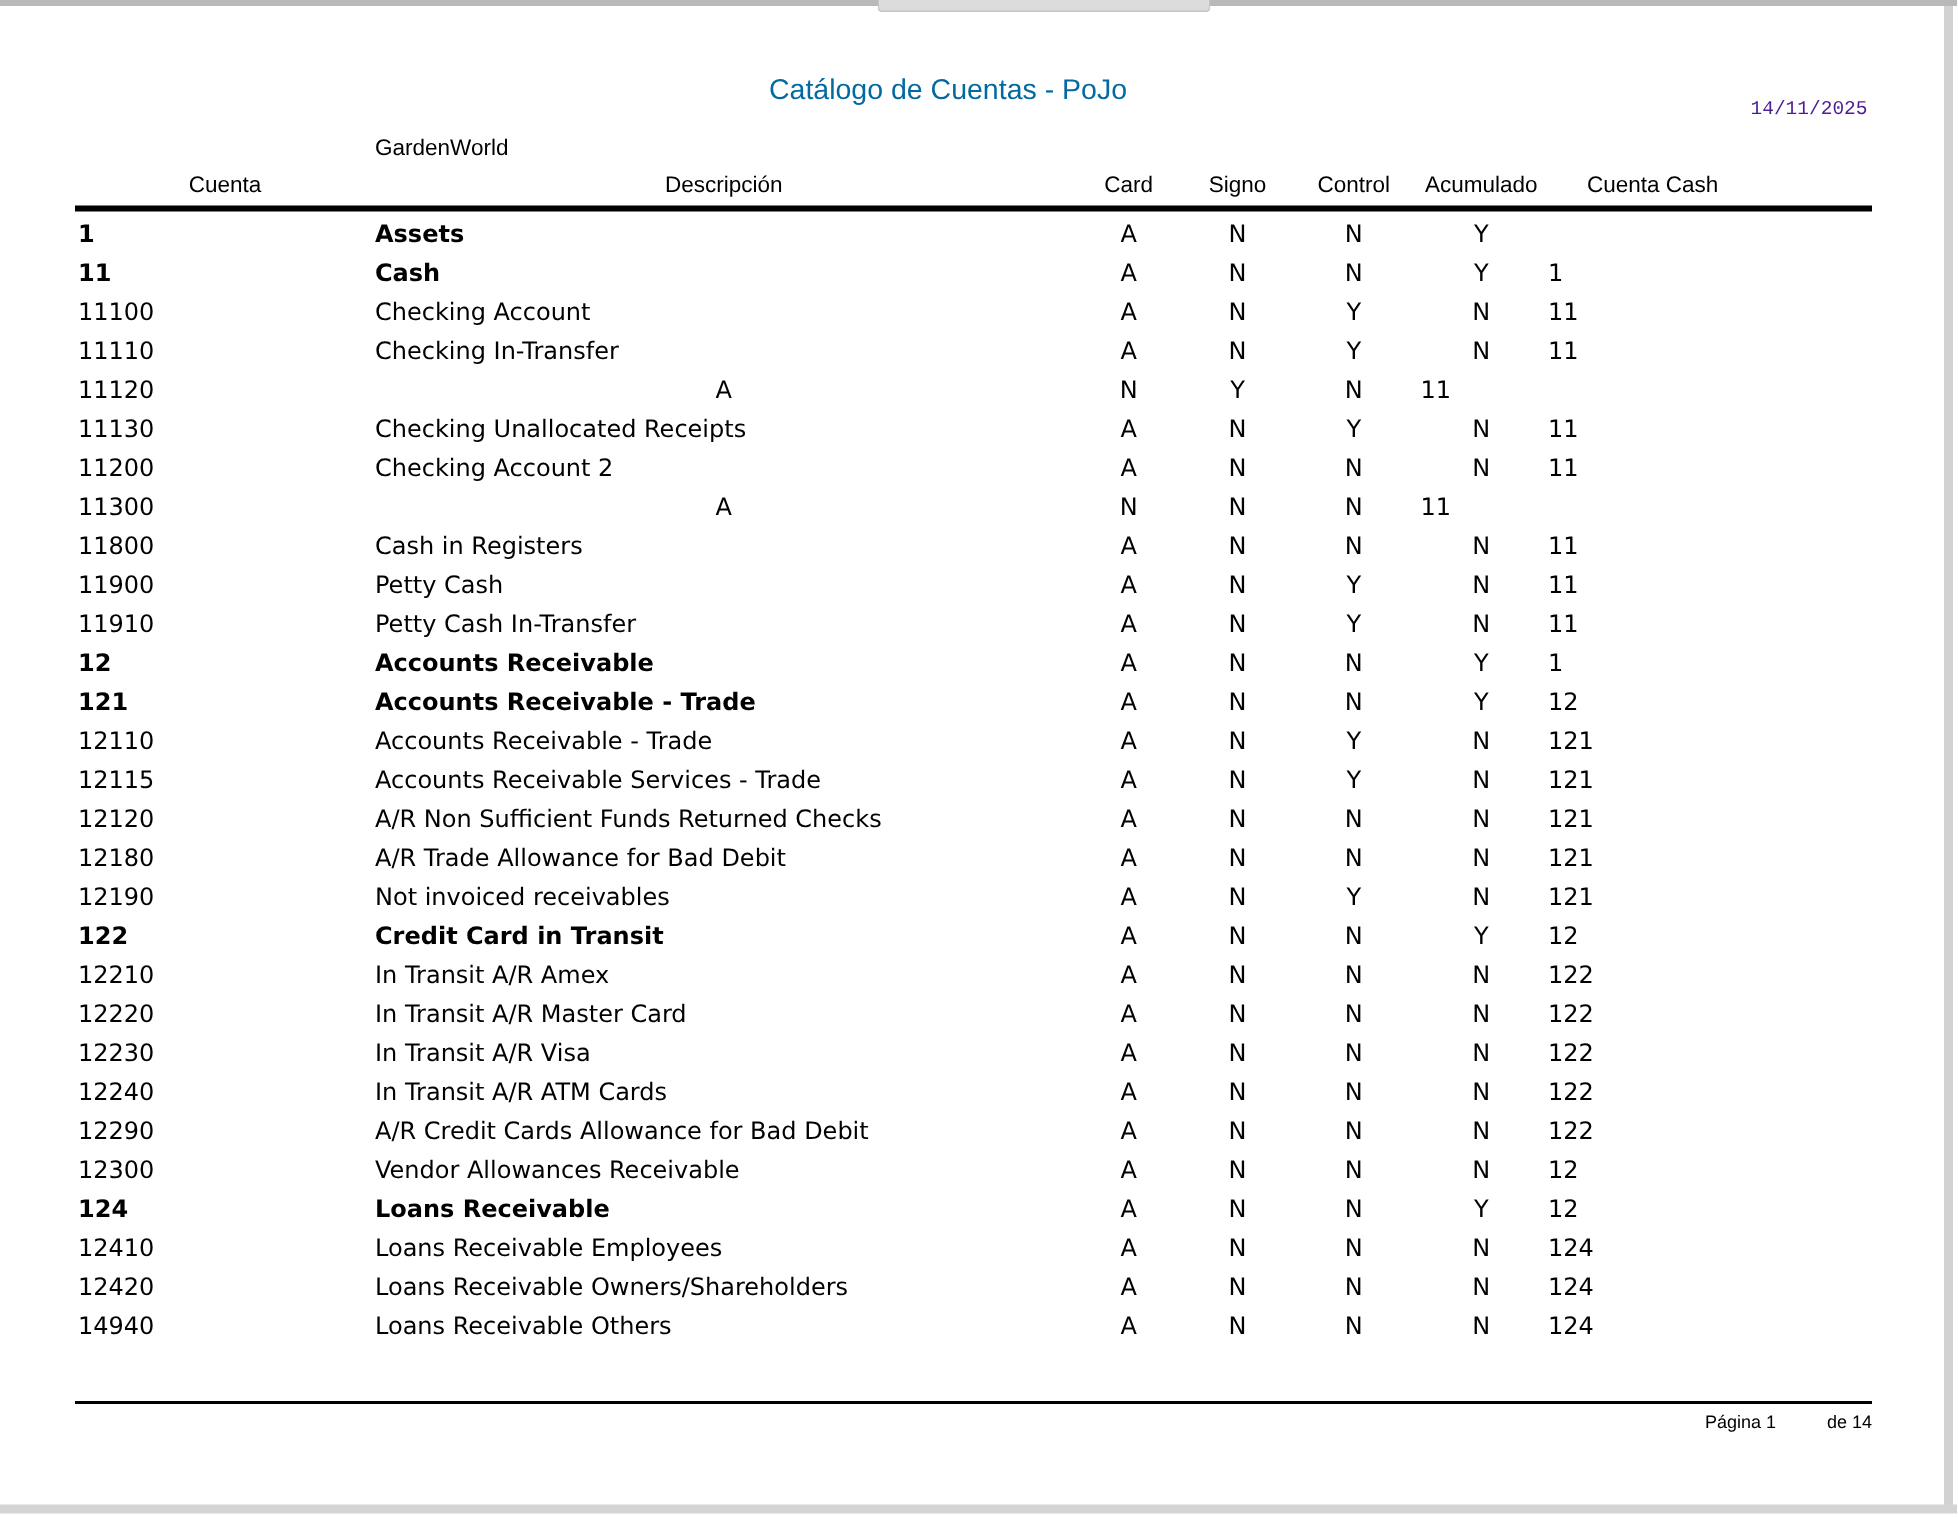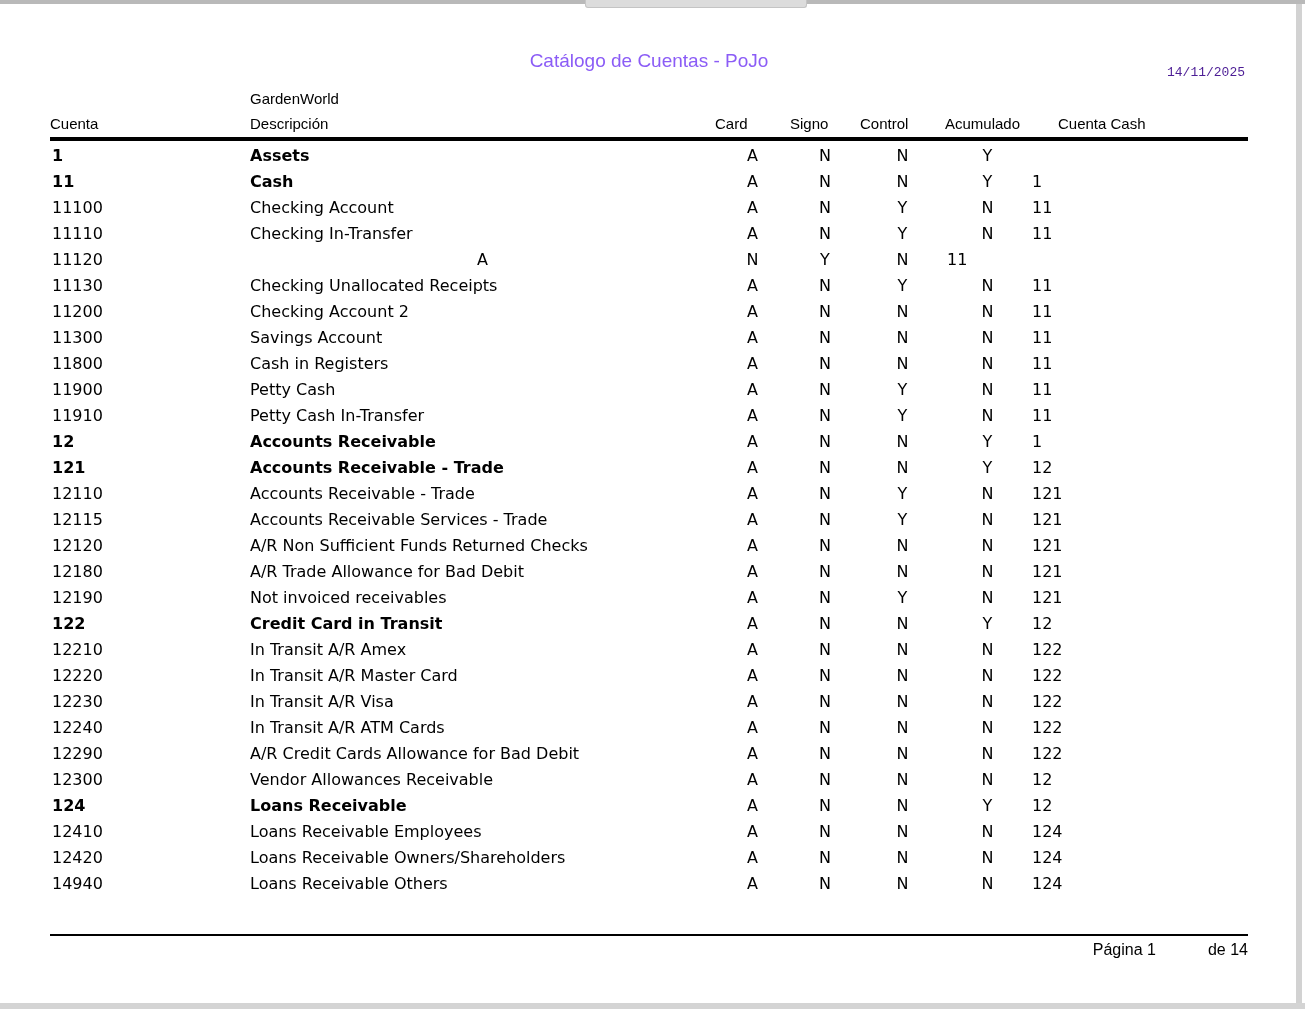--- a/index.html
+++ b/index.html
@@ -16,22 +16,22 @@
   
   .top-strip   { position: absolute; top: 0; left: 0; width: 100%; height: 4px; background: #b9b9b9; }
   .top-notch   { position: absolute; top: 0; left: 585px; width: 222px; height: 8px;
                  background: #dcdcdc; border: 1px solid #c4c4c4; border-top: none;
                  border-radius: 0 0 3px 3px; box-sizing: border-box; }
   .right-strip { position: absolute; top: 4px; right: 3px; width: 6px; height: 1001px; background: #d2d2d2; }
   .bottom-strip{ position: absolute; left: 0; bottom: 2px; width: 100%; height: 6px; background: #d4d4d4; }
 
   
   .report-title {
-    position: absolute; top: 50px; left: 50px; width: 1198px;
-    text-align: center; font-size: 19px; color: #8b5cf6;
+    position: absolute; top: 50px; left: 33px; width: 1198px;
+    text-align: center; font-size: 19px; color: #0369a1;
   }
   .report-date {
     position: absolute; top: 65px; right: 60px;
     font-size: 13px; color: #4c1d95; font-family: Liberation Mono, monospace;
   }
   .report-org {
     position: absolute; top: 90px; left: 250px;
     font-size: 15px; color: #000;
   }
 
@@ -39,21 +39,21 @@
   .grid {
     display: grid;
     grid-template-columns: 200px 465px 75px 70px 85px 85px 218px;
     width: 1198px;
   }
 
   .col-header-row {
     position: absolute; top: 112px; left: 50px;
     font-size: 15px; line-height: 24px; height: 24px;
   }
-  .col-header-row .h { text-align: left; white-space: nowrap; }
+  .col-header-row .h { text-align: center; white-space: nowrap; }
   .col-header-row .h.h-padre { text-align: left; padding-left: 28px; }
 
   .thick-rule {
     position: absolute; top: 137px; left: 50px; width: 1198px; height: 4px;
     background: #000;
   }
 
   .table-body {
     position: absolute; top: 143px; left: 50px; width: 1198px;
     font-family: "DejaVu Sans", sans-serif;
@@ -66,22 +66,22 @@
   .trow .flag   { text-align: center; }
   .trow .padre  { text-align: left; padding-left: 2px; }
   .trow.bold .cuenta, .trow.bold .desc { font-weight: 700; }
 
   .thin-rule {
     position: absolute; top: 934px; left: 50px; width: 1198px; height: 2px;
     background: #000;
   }
   .page-footer {
     position: absolute; top: 941px; right: 57px;
-    display: flex; gap: 52px;
-    font-size: 16px; color: #000;
+    display: flex; gap: 34px;
+    font-size: 12px; color: #000;
   }
 </style>
 </head>
 <body>
 
 <div class="screen">
 
   <div class="top-strip"></div>
   <div class="top-notch"></div>
   <div class="right-strip"></div>
@@ -168,21 +168,20 @@
     <div class="c desc">Checking Account 2</div>
     <div class="c flag">A</div>
     <div class="c flag">N</div>
     <div class="c flag">N</div>
     <div class="c flag">N</div>
     <div class="c padre">11</div>
   </div>
 
   <div class="trow grid">
     <div class="c cuenta">11300</div>
-    <div class="c desc">Savings Account</div>
     <div class="c flag">A</div>
     <div class="c flag">N</div>
     <div class="c flag">N</div>
     <div class="c flag">N</div>
     <div class="c padre">11</div>
   </div>
 
   <div class="trow grid">
     <div class="c cuenta">11800</div>
     <div class="c desc">Cash in Registers</div>

